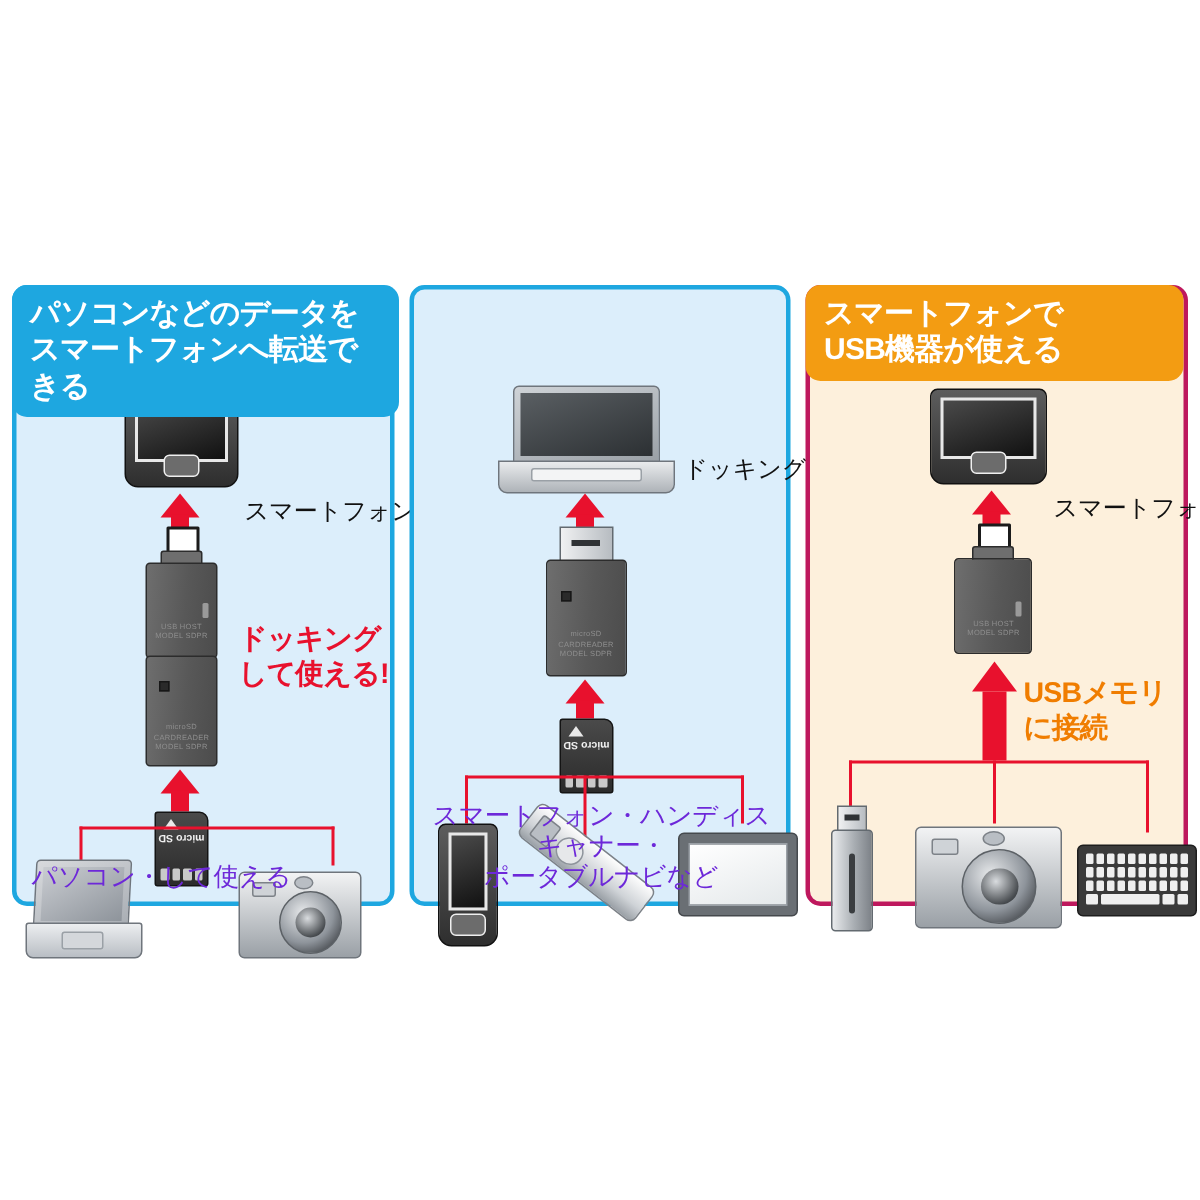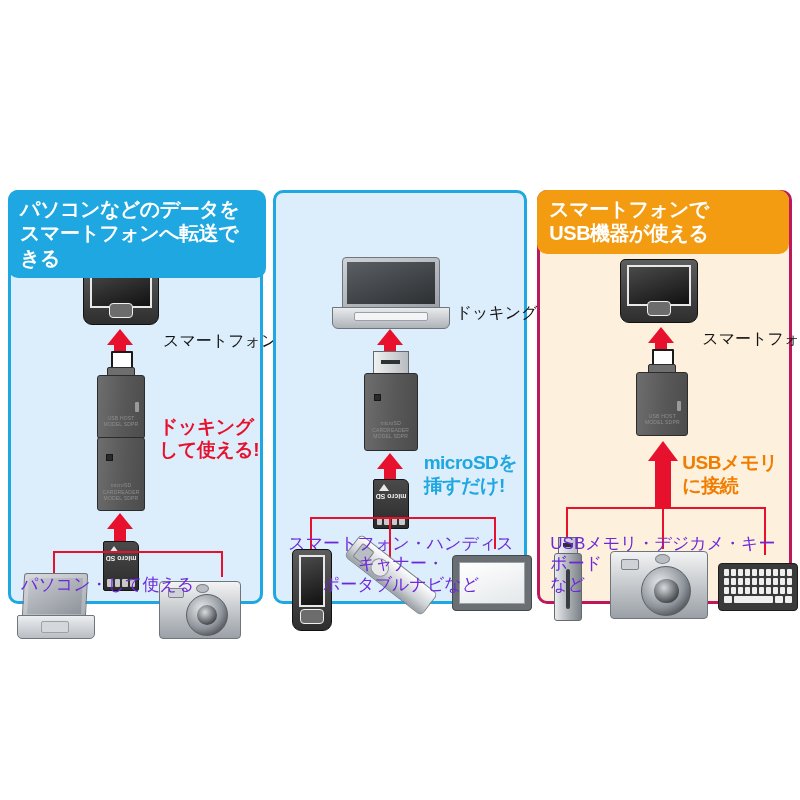--- a/index.html
+++ b/index.html
@@ -266,22 +266,20 @@
         <div class="module" style="left:88px;top:118px;width:52px;height:76px;">
           <div class="dot" style="left:9px;top:20px;"></div>
           <div class="mtext" style="bottom:10px;">microSD
 CARDREADER
 MODEL SDPR</div>
         </div>
 
         <div class="arrow-head big" style="left:101px;top:198px;"></div>
         <div class="arrow-stem" style="left:108px;top:212px;width:12px;height:12px;"></div>
 
-        <div class="calloutBlue" style="left:148px;top:196px;">microSDを
-挿すだけ!</div>
 
         <div class="sdcard" style="left:97px;top:224px;width:34px;height:48px;">
           <div class="tri"></div>
           <div class="ttl">micro
 SD</div>
           <div class="pins">
               <span></span>
               <span></span>
               <span></span>
               <span></span>
@@ -405,18 +403,16 @@
           <div class="row" style="top:32px;">
               <span style="flex:1"></span>
               <span style="flex:5"></span>
               <span style="flex:1"></span>
               <span style="flex:1"></span>
             </div>
         </div>
 
       </div>
 
-      <div class="caption">USBメモリ・デジカメ・キーボード
-など</div>
     </div>
 
   </div>
 </div>
 
 </body></html>

